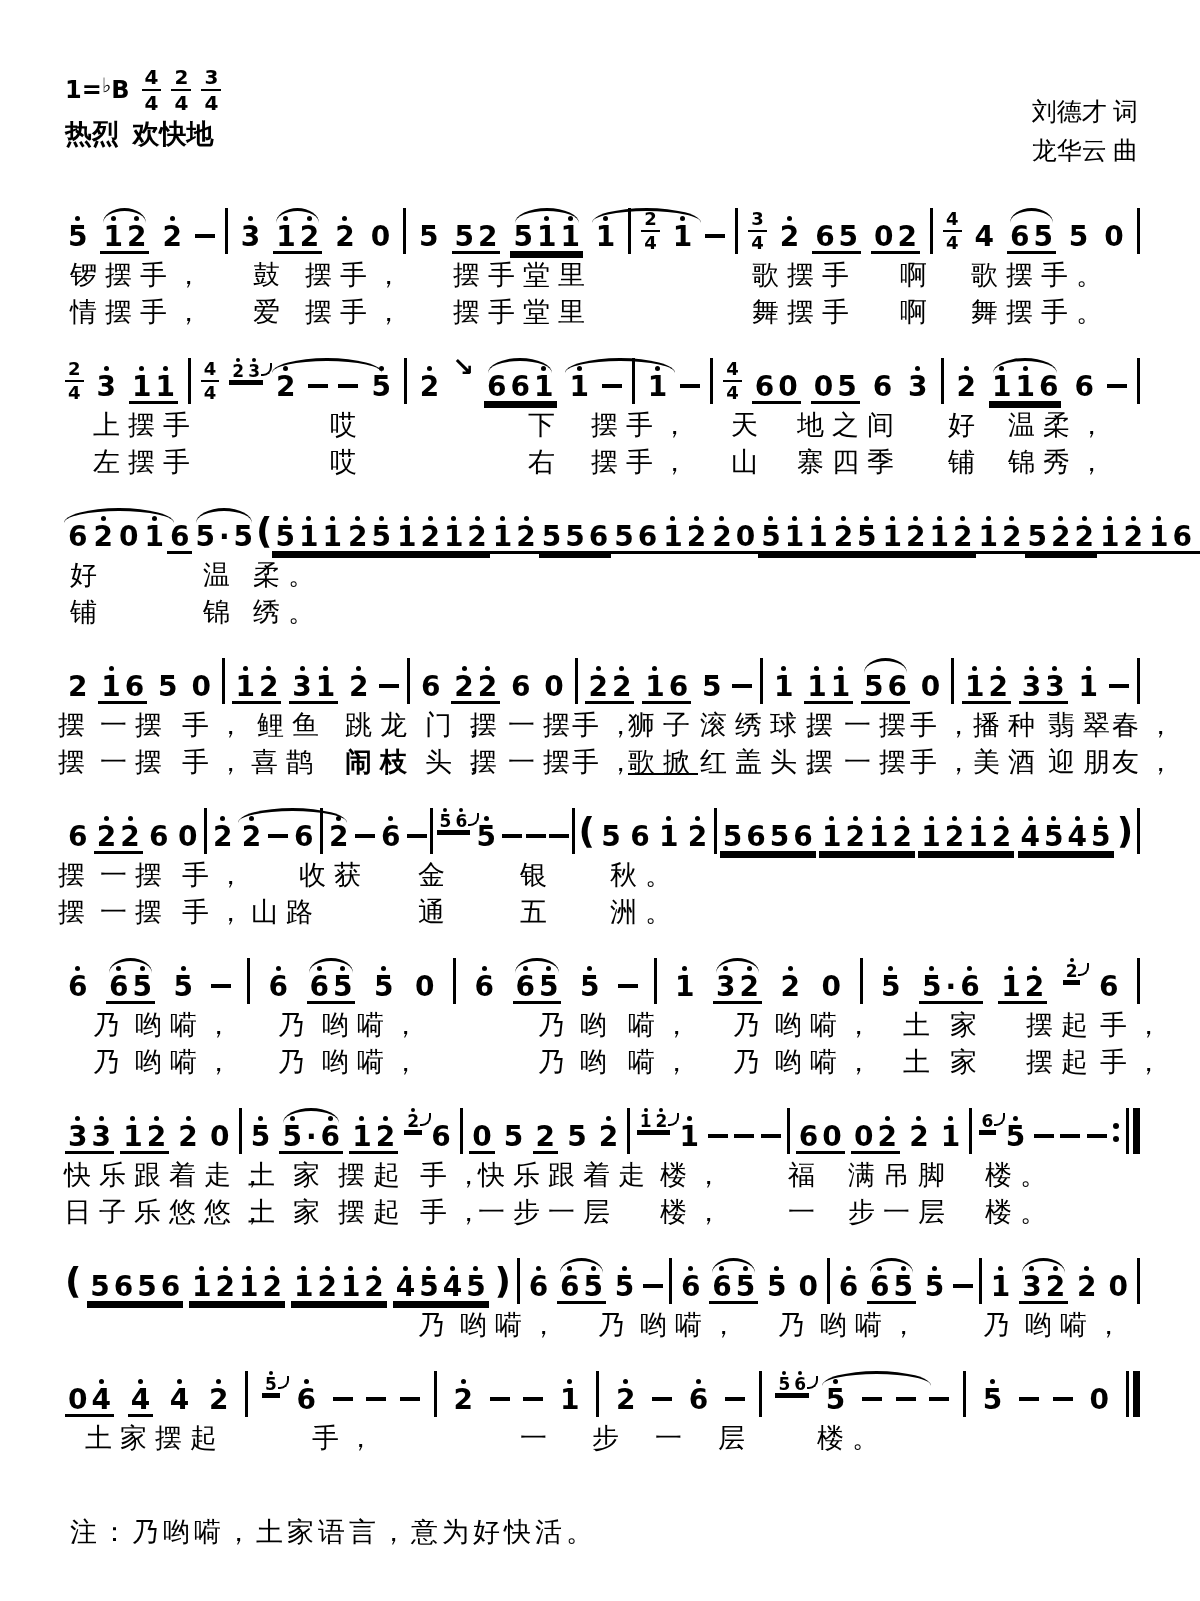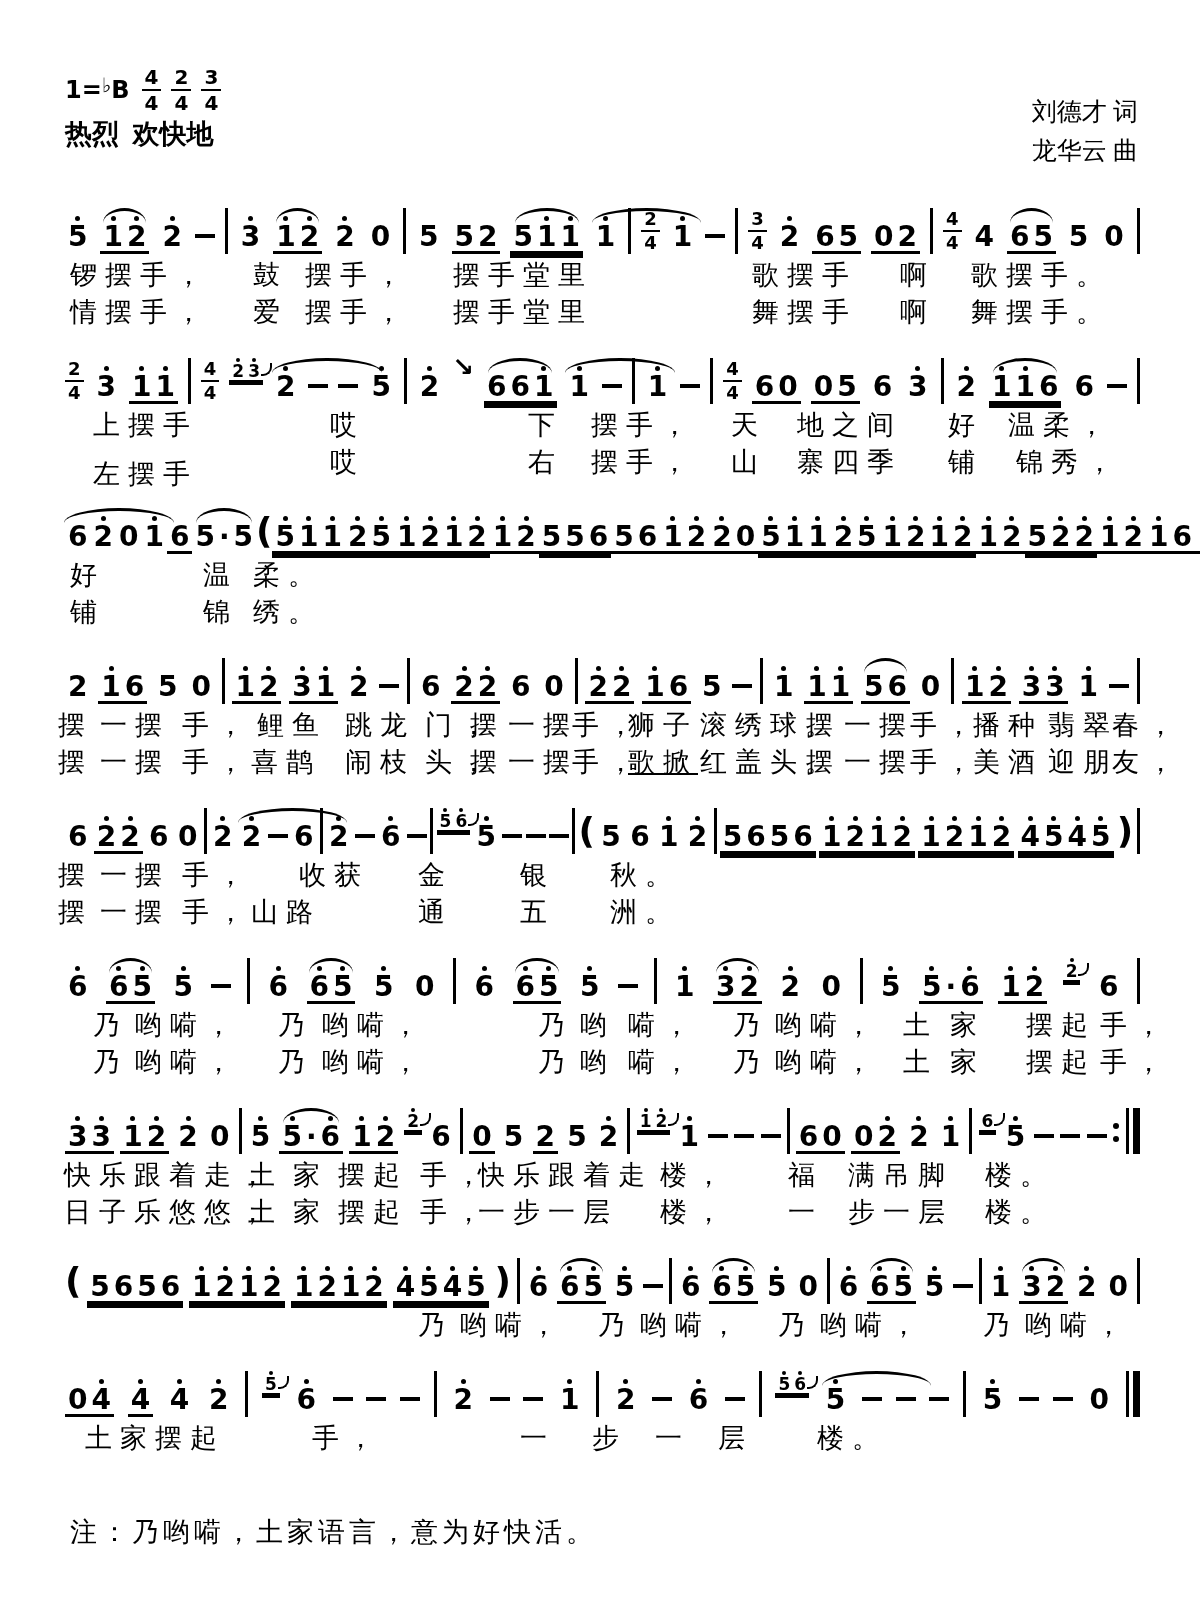--- a/index.html
+++ b/index.html
@@ -517,28 +517,28 @@
           <span class="lseg" style="left: 28px;">上摆手</span>
           <span class="lseg" style="left: 265px;">哎</span>
           <span class="lseg" style="left: 463px;">下</span>
           <span class="lseg" style="left: 526px;">摆手，</span>
           <span class="lseg" style="left: 666px;">天</span>
           <span class="lseg" style="left: 732px;">地之间</span>
           <span class="lseg" style="left: 883px;">好</span>
           <span class="lseg" style="left: 943px;">温柔，</span>
         </div>
         <div class="vrow">
-          <span class="lseg" style="left: 28px; margin-top: 12px;">左摆手</span>
+          <span class="lseg" style="left: 28px;">左摆手</span>
           <span class="lseg" style="left: 265px;">哎</span>
           <span class="lseg" style="left: 463px;">右</span>
           <span class="lseg" style="left: 526px;">摆手，</span>
           <span class="lseg" style="left: 666px;">山</span>
           <span class="lseg" style="left: 732px;">寨四季</span>
           <span class="lseg" style="left: 883px;">铺</span>
-          <span class="lseg" style="left: 943px; margin-left: 8px;">锦秀，</span>
+          <span class="lseg" style="left: 943px;">锦秀，</span>
         </div>
       </div>
       <div class="system">
         <div class="nrow">
           <span class="note">
             <span class="arc arcw"></span>
             <span class="ds">
               <span class="dg">
                 <span class="odot off"></span>
                 <span class="dgc">6</span>
@@ -1072,21 +1072,21 @@
           <span class="lseg" style="left: 845px;">手，</span>
           <span class="lseg" style="left: 908px; text-align: center;">播种</span>
           <span class="lseg" style="left: 983px;">翡翠</span>
           <span class="lseg" style="left: 1047px;">春，</span>
         </div>
         <div class="vrow">
           <span class="lseg" style="left: -7px;">摆</span>
           <span class="lseg" style="left: 35px;">一摆</span>
           <span class="lseg" style="left: 117px;">手，</span>
           <span class="lseg" style="left: 186px;">喜鹊</span>
-          <span class="lseg" style="left: 280px;">闹枝</span>
+          <span class="lseg" style="left: 280px; font-weight: bold;">闹枝</span>
           <span class="lseg" style="left: 360px;">头，</span>
           <span class="lseg" style="left: 405px;">摆</span>
           <span class="lseg" style="left: 443px;">一摆</span>
           <span class="lseg" style="left: 507px;">手，</span>
           <span class="lseg" style="left: 563px; text-decoration: underline;">歌掀</span>
           <span class="lseg" style="left: 635px;">红盖</span>
           <span class="lseg" style="left: 705px;">头。</span>
           <span class="lseg" style="left: 741px;">摆</span>
           <span class="lseg" style="left: 779px;">一摆</span>
           <span class="lseg" style="left: 845px;">手，</span>

